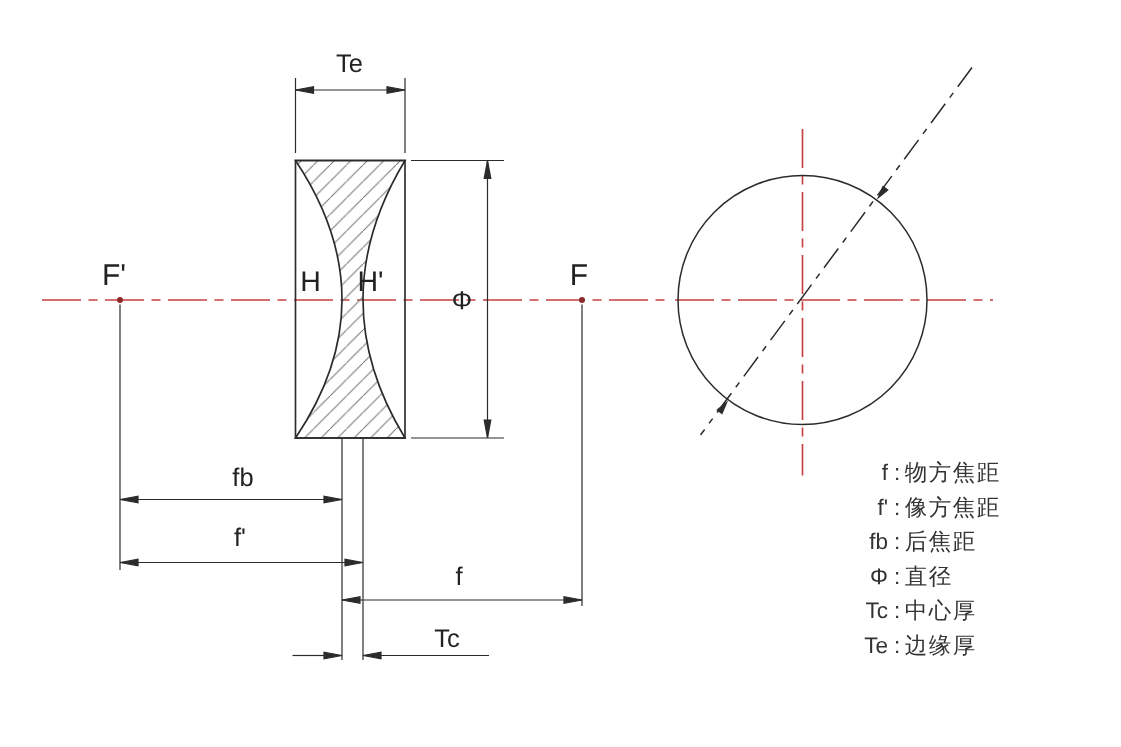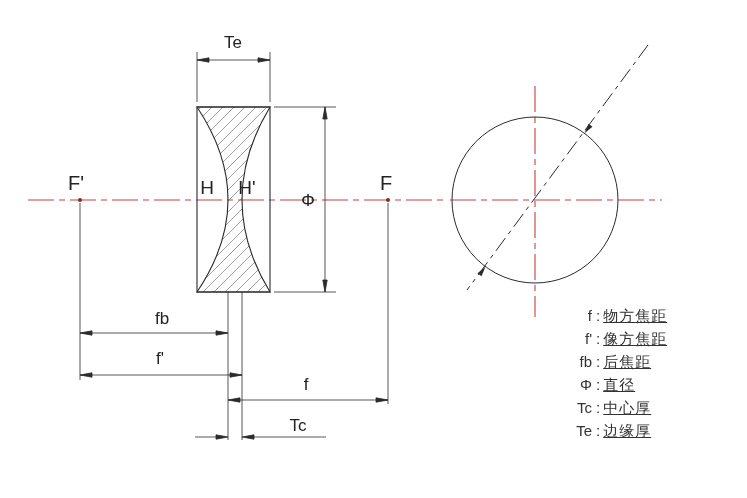--- a/index.html
+++ b/index.html
@@ -18,21 +18,21 @@
   .legend{
     position:absolute;
     left:566px;top:304px;
     color:#333333;
     font-size:15px;
     line-height:23px;
   }
   .legend-row{display:flex;align-items:baseline;height:23px;}
   .legend-term{display:inline-block;width:26px;text-align:right;}
   .legend-colon{display:inline-block;margin:0 3px 0 4px;}
-  .legend-desc{display:inline-block;letter-spacing:1px;text-decoration:underline;}
+  .legend-desc{display:inline-block;letter-spacing:1px;}
 </style>
 </head>
 <body>
 
 <div class="canvas">
 
   <svg width="747" height="498" viewBox="0 0 747 498">
     <defs>
       <pattern id="hatch" patternUnits="userSpaceOnUse" width="11" height="11">
         <path d="M0,11 L11,0" stroke="#777777" stroke-width="0.7"></path>

